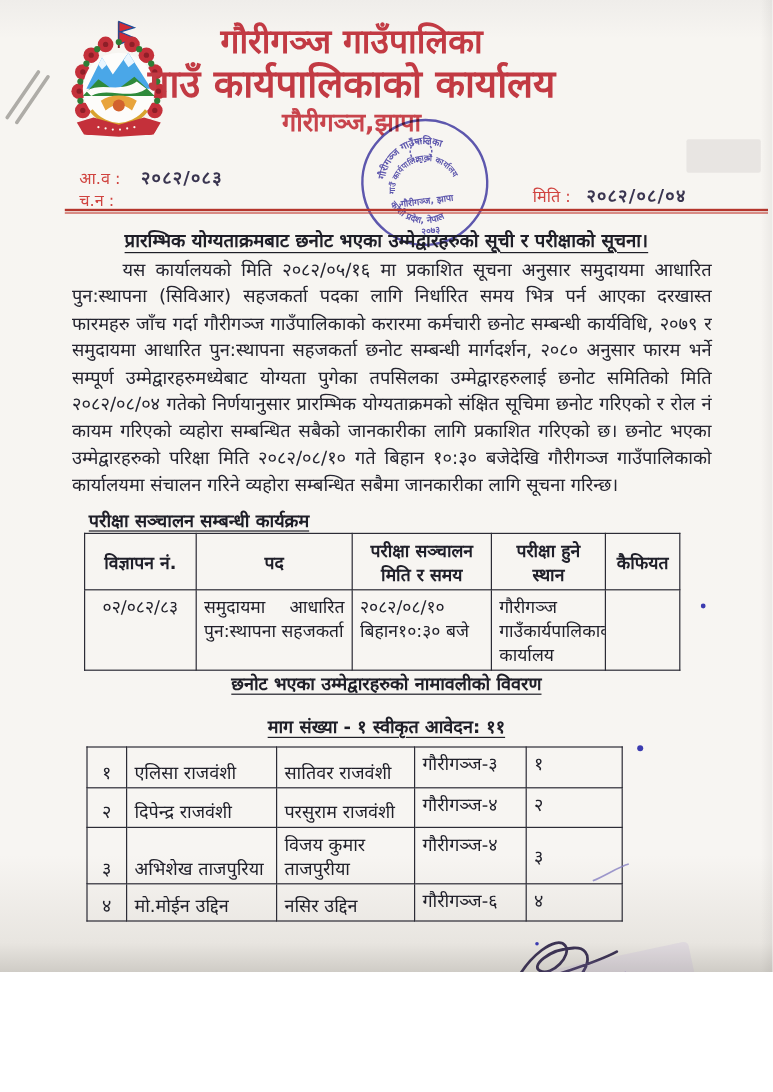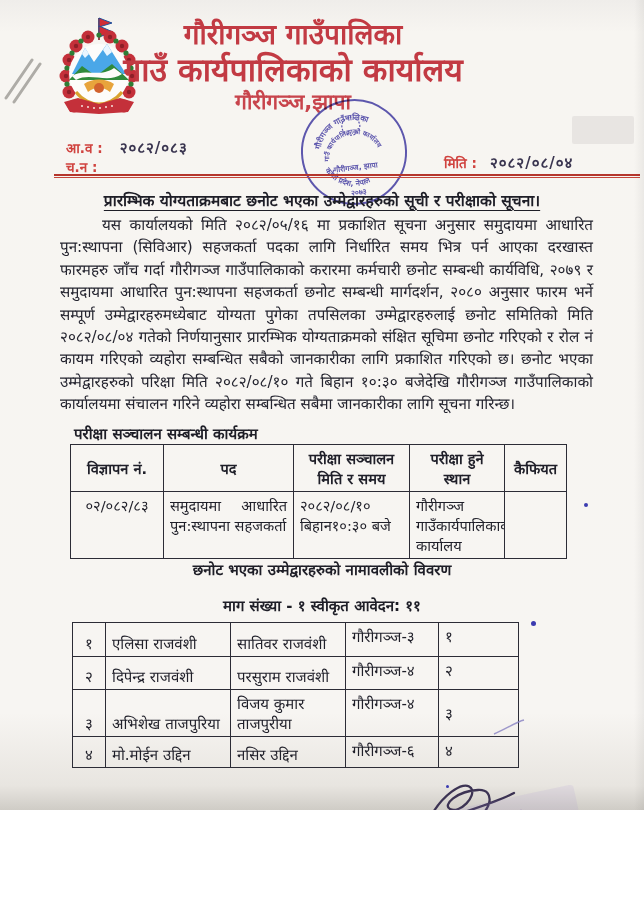--- a/index.html
+++ b/index.html
@@ -19,39 +19,39 @@
 
   .abs { position:absolute; }
 
   
   .head-block { left:118px; top:20px; width:350px; text-align:center; line-height:1.08; }
   .muni  { font-size:28px; font-weight:700; color:#c23a43; }
   .office{ font-size:32px; font-weight:700; color:#c23a43; margin-top:3px; }
   .loc   { font-size:21px; font-weight:700; color:#c8444c; margin-top:3px; }
   .prov  { font-size:14px; font-weight:700; color:#cc4d54; margin-top:2px; }
 
-  .meta-label { color:#d0433f; font-weight:700; font-size:13.5px; display:inline-block; }
+  .meta-label { color:#d0433f; font-weight:400; font-size:13.5px; display:inline-block; }
   .ink { color:#3a3550; font-size:15px; font-weight:600; letter-spacing:1px; }
 
   .red-rule { left:54px; top:174px; width:586px; height:4px;
     border-top:2px solid #b5362d; border-bottom:1.4px solid #c4473c; }
 
   .title-line { left:0; top:189px; width:644px; text-align:center; }
   .title-line span {
     font-size:15.5px; font-weight:700; color:#1e1e27;
     text-decoration:underline; text-underline-offset:4px; text-decoration-thickness:1.4px;
   }
 
   .body-par {
     left:60px; top:214px; width:533px; font-size:15.2px; line-height:22.4px;
     text-align:justify; text-indent:42px; color:#24242f; font-weight:500;
   }
 
   .sec-head { font-size:15px; font-weight:700; color:#1e1e27;
-    text-underline-offset:3px; text-decoration-thickness:1.4px; }
+    text-decoration:underline; text-underline-offset:3px; text-decoration-thickness:1.4px; }
 
   table { border-collapse:collapse; table-layout:fixed;padding-left:33px; }
   td,th { border:1.5px solid #2c2c36; font-size:14.6px; color:#1f1f29;
           padding:3px 6px; overflow:hidden; }
   th { font-weight:700; text-align:center; vertical-align:middle; }
 
   .t1 { left:70px; top:444px; width:496px; }
   .t1 td { vertical-align:top; height:62px; }
   .t1 .just { text-align:justify; text-align-last:left; }
 

